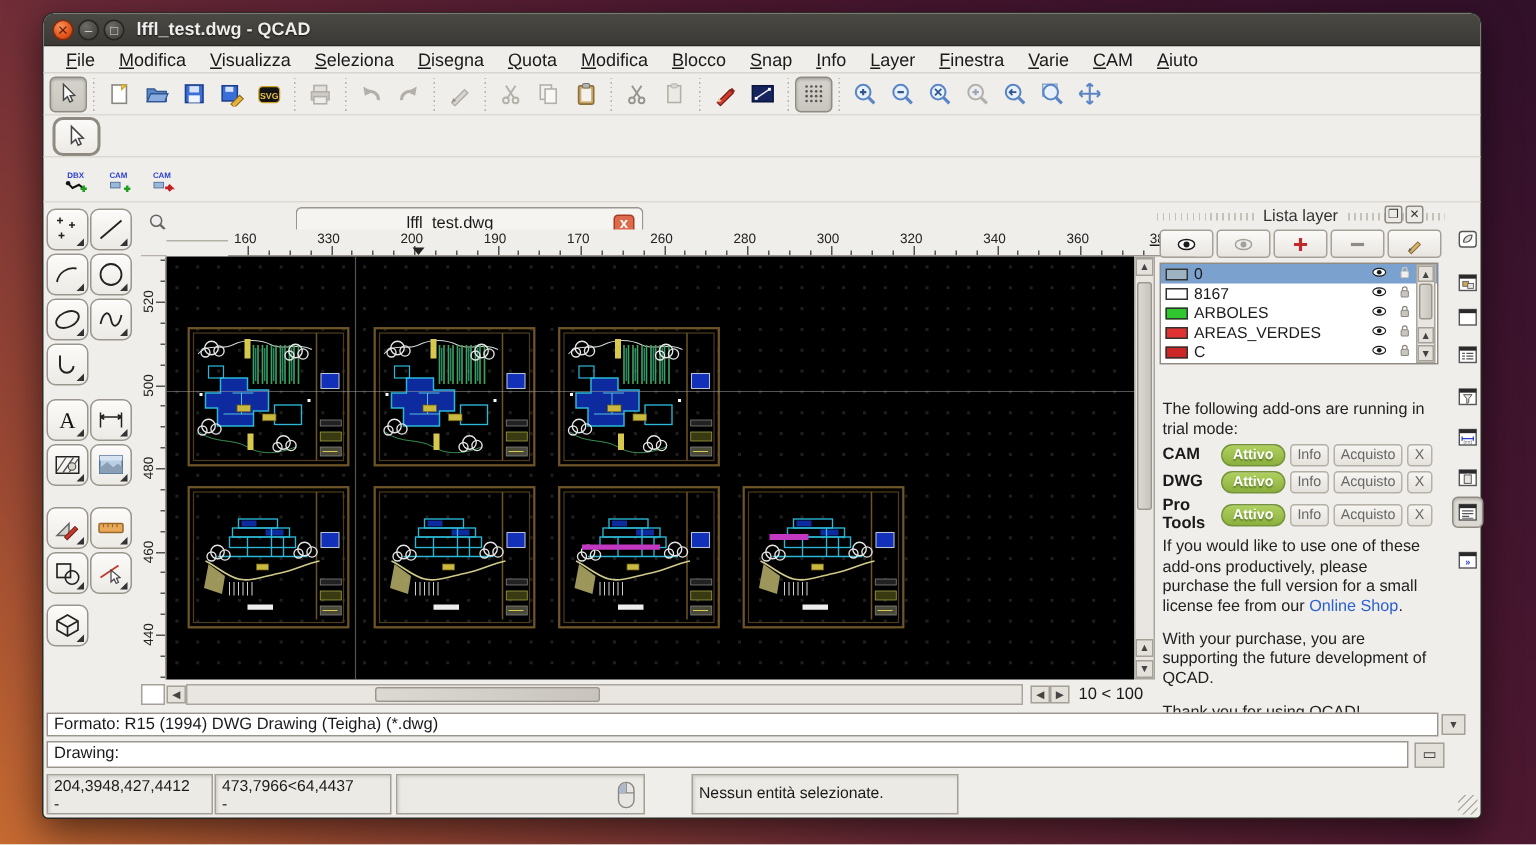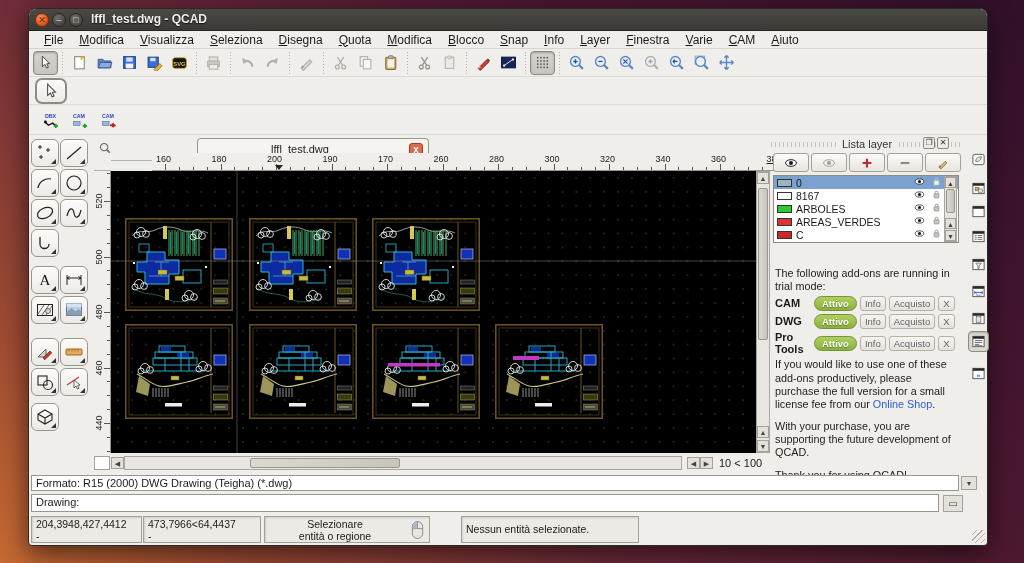--- a/index.html
+++ b/index.html
@@ -353,21 +353,21 @@
     </div>
 
     <div class="rcorner"></div>
     <div class="hruler" id="hruler">
         <div class="tickh" style="left: 13px; height: 6px;"></div>
         <div class="ticklbl" style="left: 4px; top: 1px;">160</div>
         <div class="tickh" style="left: 26.875px; height: 3px;"></div>
         <div class="tickh" style="left: 40.75px; height: 3px;"></div>
         <div class="tickh" style="left: 54.625px; height: 3px;"></div>
         <div class="tickh" style="left: 68.5px; height: 6px;"></div>
-        <div class="ticklbl" style="left: 59.5px; top: 1px;">180</div>
+        <div class="ticklbl" style="left: 59.5px; top: 1px;">330</div>
         <div class="tickh" style="left: 82.375px; height: 3px;"></div>
         <div class="tickh" style="left: 96.25px; height: 3px;"></div>
         <div class="tickh" style="left: 110.125px; height: 3px;"></div>
         <div class="tickh" style="left: 124px; height: 6px;"></div>
         <div class="ticklbl" style="left: 115px; top: 1px;">200</div>
         <div class="tickh" style="left: 137.875px; height: 3px;"></div>
         <div class="tickh" style="left: 151.75px; height: 3px;"></div>
         <div class="tickh" style="left: 165.625px; height: 3px;"></div>
         <div class="tickh" style="left: 179.5px; height: 6px;"></div>
         <div class="ticklbl" style="left: 170.5px; top: 1px;">190</div>
@@ -739,37 +739,36 @@
         </div>
         <div class="stripbtn" style="top: 228px;">
           <svg viewBox="0 0 16 16">
             <rect x="2" y="2.5" width="12" height="11" fill="#fff" stroke="#555"></rect>
             <rect x="2" y="2.5" width="12" height="2.6" fill="#2a2a2a"></rect>
             <text x="8" y="11.5" font-size="6.5" fill="#2a3fd0" text-anchor="middle" font-weight="bold">»</text>
           </svg>
         </div>
       </div>
 
-    <div class="field" style="left:2px;top:466px;width:928px;height:16px;">Formato: R15 (2000) DWG Drawing (Teigha) (*.dwg)</div>
+    <div class="field" style="left:2px;top:466px;width:928px;height:16px;">Formato: R15 (1994) DWG Drawing (Teigha) (*.dwg)</div>
     <div class="sarrow" style="left:932px;top:467px;width:16px;height:14px;line-height:13px;">▼</div>
 
     <div class="field" style="left:2px;top:485px;width:908px;height:18px;">Drawing:</div>
     <div class="sarrow" style="left:914px;top:486px;width:20px;height:17px;line-height:15px;font-size:10px;">▭</div>
 
     <div class="abs" style="left:0;top:507px;right:0;height:28px;">
       <div class="scell" style="left:2px;top:0;width:111px;height:27px;">
         <div>204,3948,427,4412</div>
           <div>-</div>
       </div>
       <div class="scell" style="left:114px;top:0;width:118px;height:27px;">
         <div>473,7966&lt;64,4437</div>
           <div>-</div>
       </div>
       <div class="scell" style="left:235px;top:0;width:166px;height:27px;text-align:center;">
-        <div style="margin-right:24px;"><span>Selezionare</span><br><span>entità o regione</span></div>
         <div class="abs" style="right:4px;top:3px;">
           <svg width="15" height="20" viewBox="0 0 16 21">
               <rect x="2.5" y="1.5" width="11" height="18" rx="5.5" fill="#e8e6e2" stroke="#8a8780"></rect>
               <path d="M2.5 9 h11 M8 1.5 V9" stroke="#8a8780" stroke-width="0.9" fill="none"></path>
               <path d="M3 7 a6 6 0 0 1 4.5 -5 l0 7 h-4.5 z" fill="#aab8cc"></path>
             </svg>
         </div>
       </div>
       <div class="scell" style="left:432px;top:0;width:178px;height:27px;line-height:23px;">Nessun entità selezionate.</div>
     </div>

